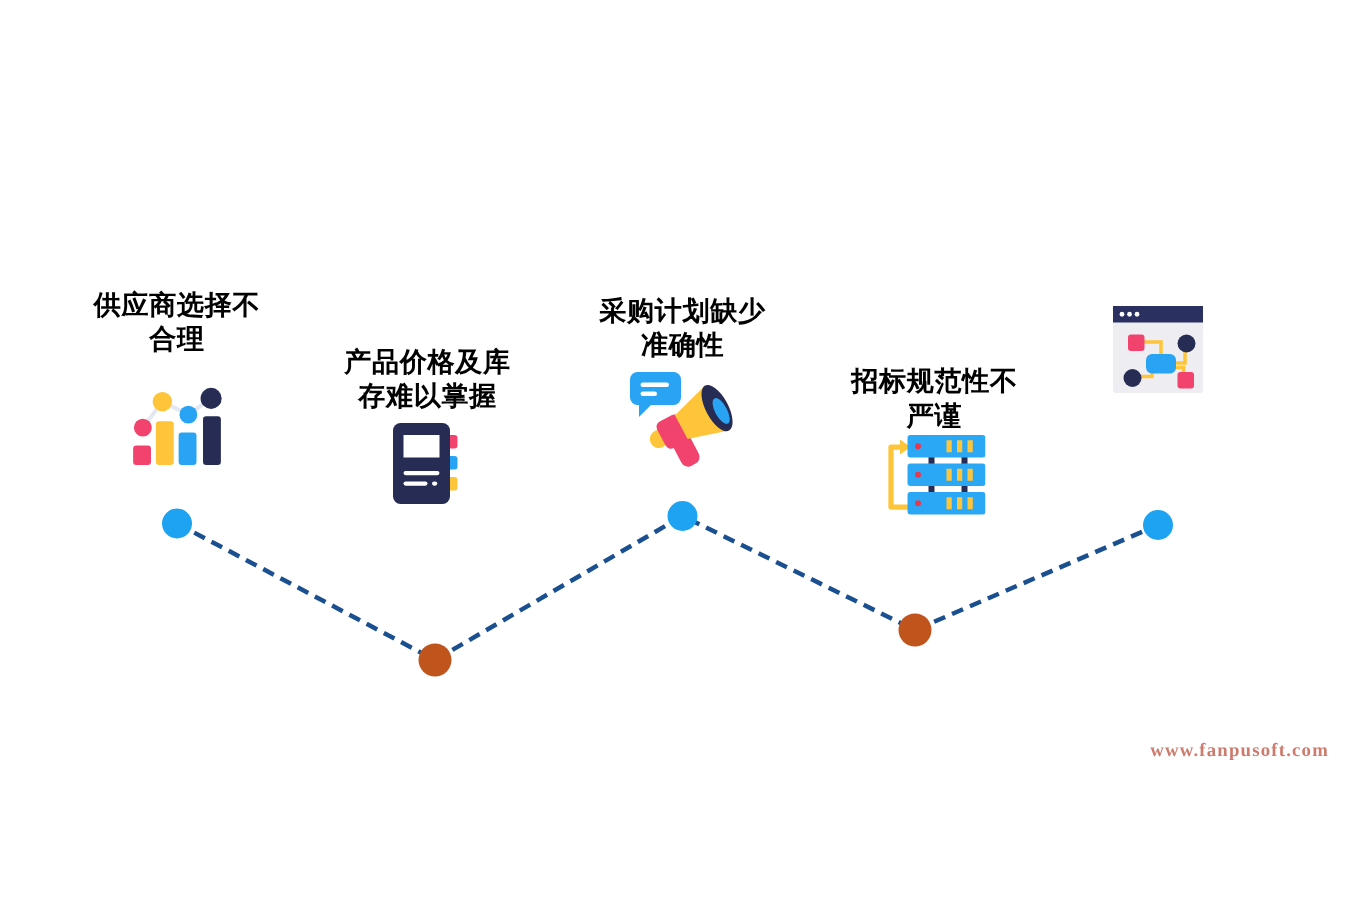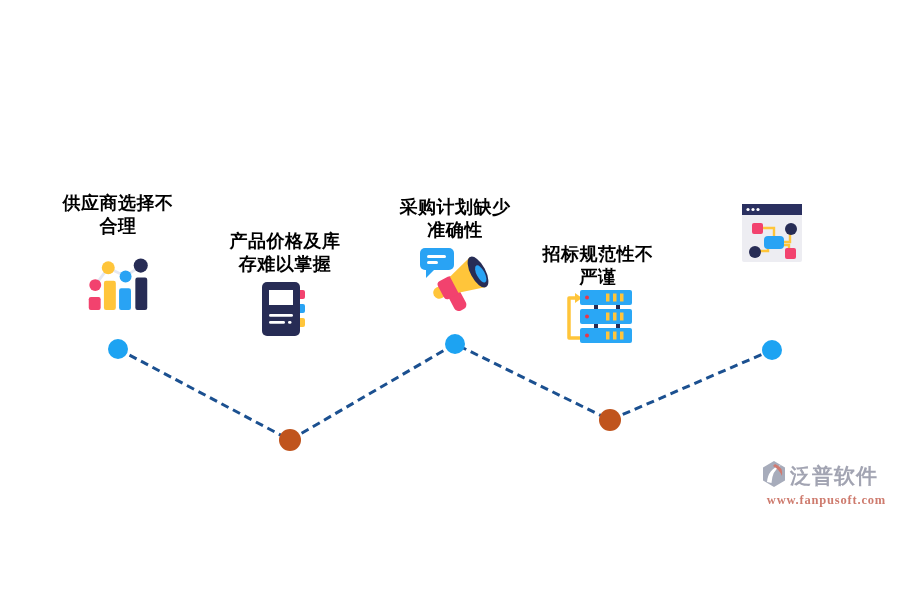--- a/index.html
+++ b/index.html
@@ -10,21 +10,21 @@
   .zigzag{position:absolute;left:0;top:0;}
   .item{position:absolute;width:190px;text-align:center;}
   .title{
     font-size:18px;line-height:23px;font-weight:bold;color:#000;
     letter-spacing:0.5px;
   }
   .icon{display:flex;justify-content:center;}
   #item1{left:23px;top:192px;}   #item1 .icon{margin-top:20px;}
   #item2{left:190px;top:230px;}  #item2 .icon{margin-top:6px;}
   #item3{left:360px;top:196px;}  #item3 .icon{margin-top:6px;}
-  #item4{left:503px;top:243px;}  #item4 .icon{margin-top:1px;}
+  #item4{left:528px;top:243px;}  #item4 .icon{margin-top:1px;}
   #item5{left:677px;top:186px;}  #item5 .icon{margin-top:18px;}
   .watermark{
     position:absolute;right:14px;bottom:8px;
     display:flex;flex-direction:column;align-items:center;
   }
   .wm-top{display:flex;align-items:center;gap:3px;}
   .wm-brand{
     font-size:21px;font-weight:bold;color:#a2a4b2;letter-spacing:1px;
   }
   .wm-url{
@@ -159,26 +159,16 @@
         <rect x="10" y="19" width="11" height="11" rx="2" fill="#f2426e"></rect>
         <circle cx="49" cy="25" r="6" fill="#272c55"></circle>
         <rect x="22" y="32" width="20" height="13" rx="4" fill="#29a3f4"></rect>
         <circle cx="13" cy="48" r="6" fill="#272c55"></circle>
         <rect x="43" y="44" width="11" height="11" rx="2" fill="#f2426e"></rect>
       </svg>
     </div>
   </div>
 
   <div class="watermark">
-    <div class="wm-top">
-      <span>
-        <svg width="26" height="28" viewBox="0 0 26 28">
-          <path d="M13 1 L24 7.5 V20.5 L13 27 L2 20.5 V7.5 Z" fill="#a7acbb"></path>
-          <path d="M6 22 Q7 9 20 5 Q11 11 10.5 23 Z" fill="#ffffff"></path>
-          <path d="M14 4 Q22.5 7 21 16 Q18 9 12 6 Z" fill="#d0796f"></path>
-        </svg>
-      </span>
-      <span class="wm-brand">泛普软件</span>
-    </div>
     <div class="wm-url">www.fanpusoft.com</div>
   </div>
 
 </div>
 
 </body></html>

